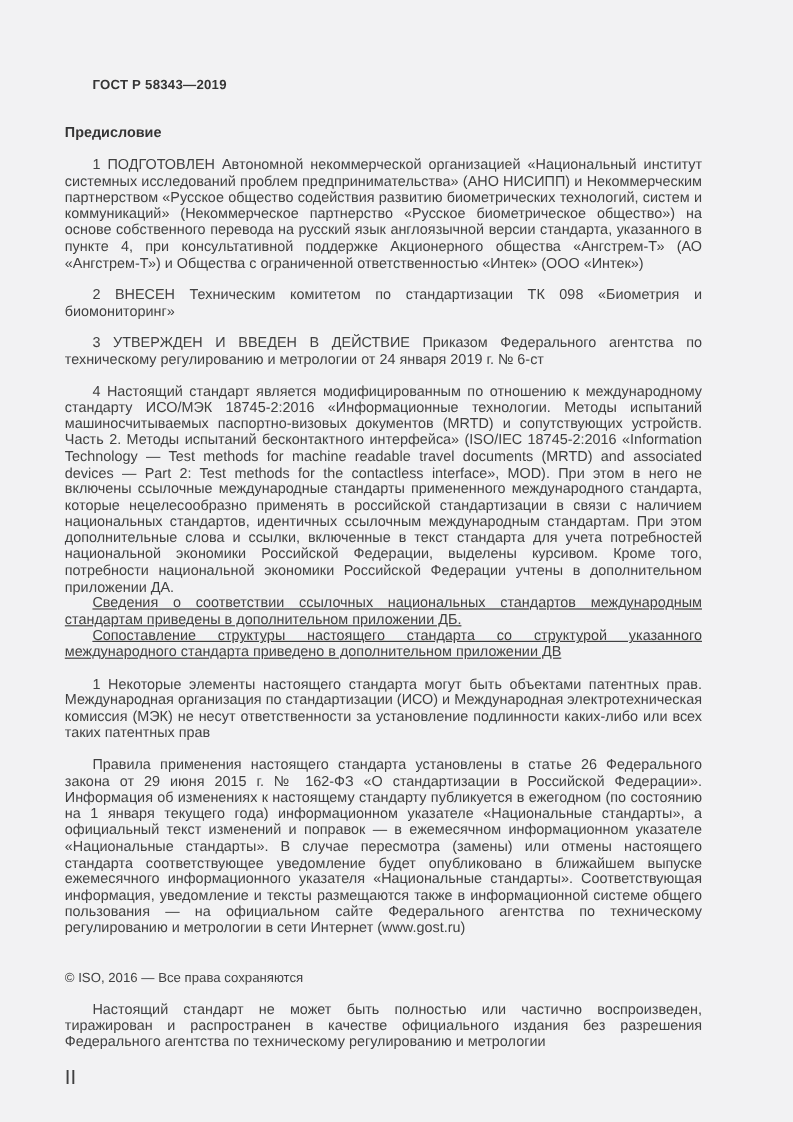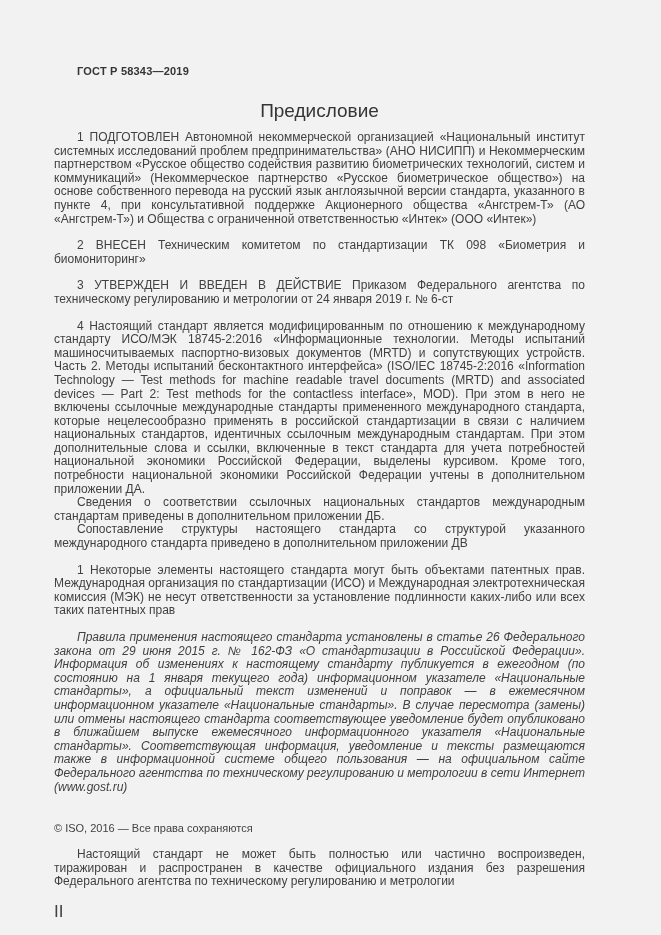--- a/index.html
+++ b/index.html
@@ -19,38 +19,36 @@
   }
   .doc-code {
     font-weight: 700;
     font-size: 11px;
     line-height: 13px;
     color: #353535;
     margin: 0 0 0 23px;
     letter-spacing: 0.2px;
   }
   .title {
-    font-weight: 400;
-    font-size: 19px;
+    font-weight: 700;
+    font-size: 12px;
     line-height: 15px;
     color: #353535;
-    text-align: center;
     margin: 25px 0 0 0;
   }
   .para {
     font-size: 12px;
     line-height: 13.6px;
     text-align: justify;
     text-indent: 23px;
     margin: 13px 0 0 0;
     hyphens: auto;
   }
-  .para.cont { margin-top: 0; }
+  .para.cont { margin-top: 0; text-decoration: underline; }
   .para.rules {
-    font-style: italic;
   }
   .copyright {
     margin-top: 27px;
     font-size: 11px;
     line-height: 14px;
     text-align: left;
   }
   .note {
   }
   .pagenum {

